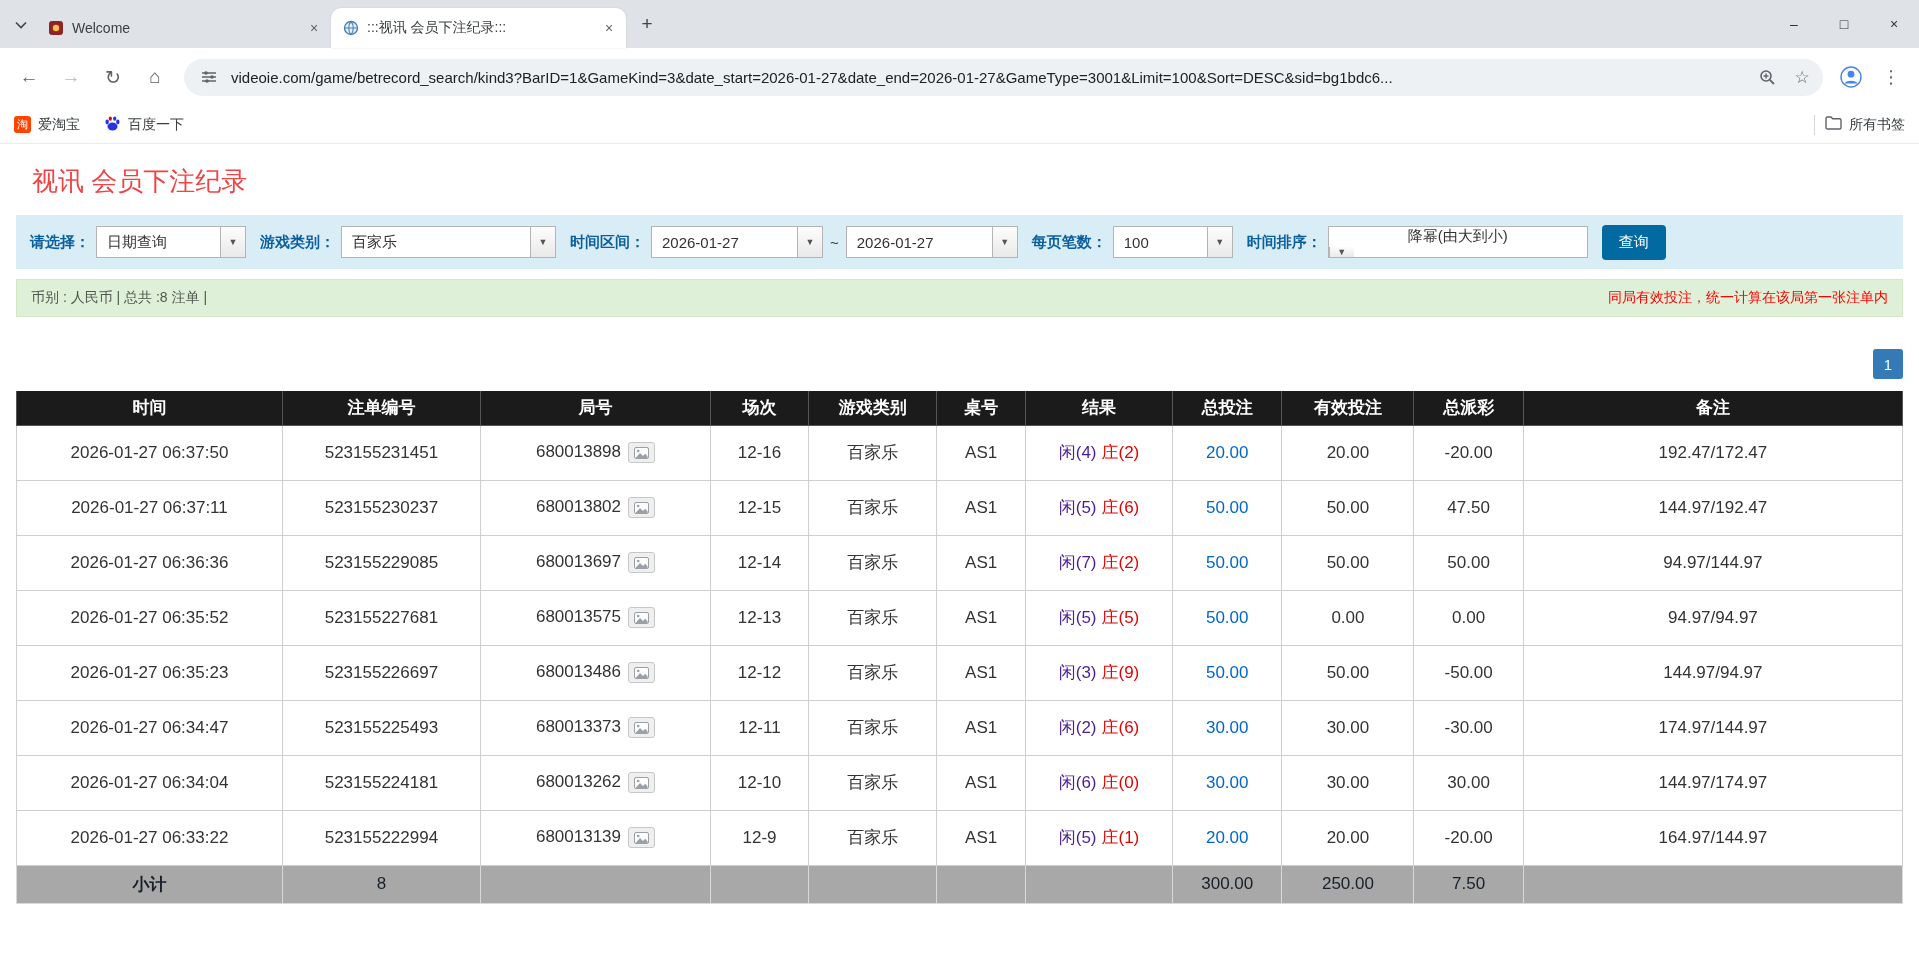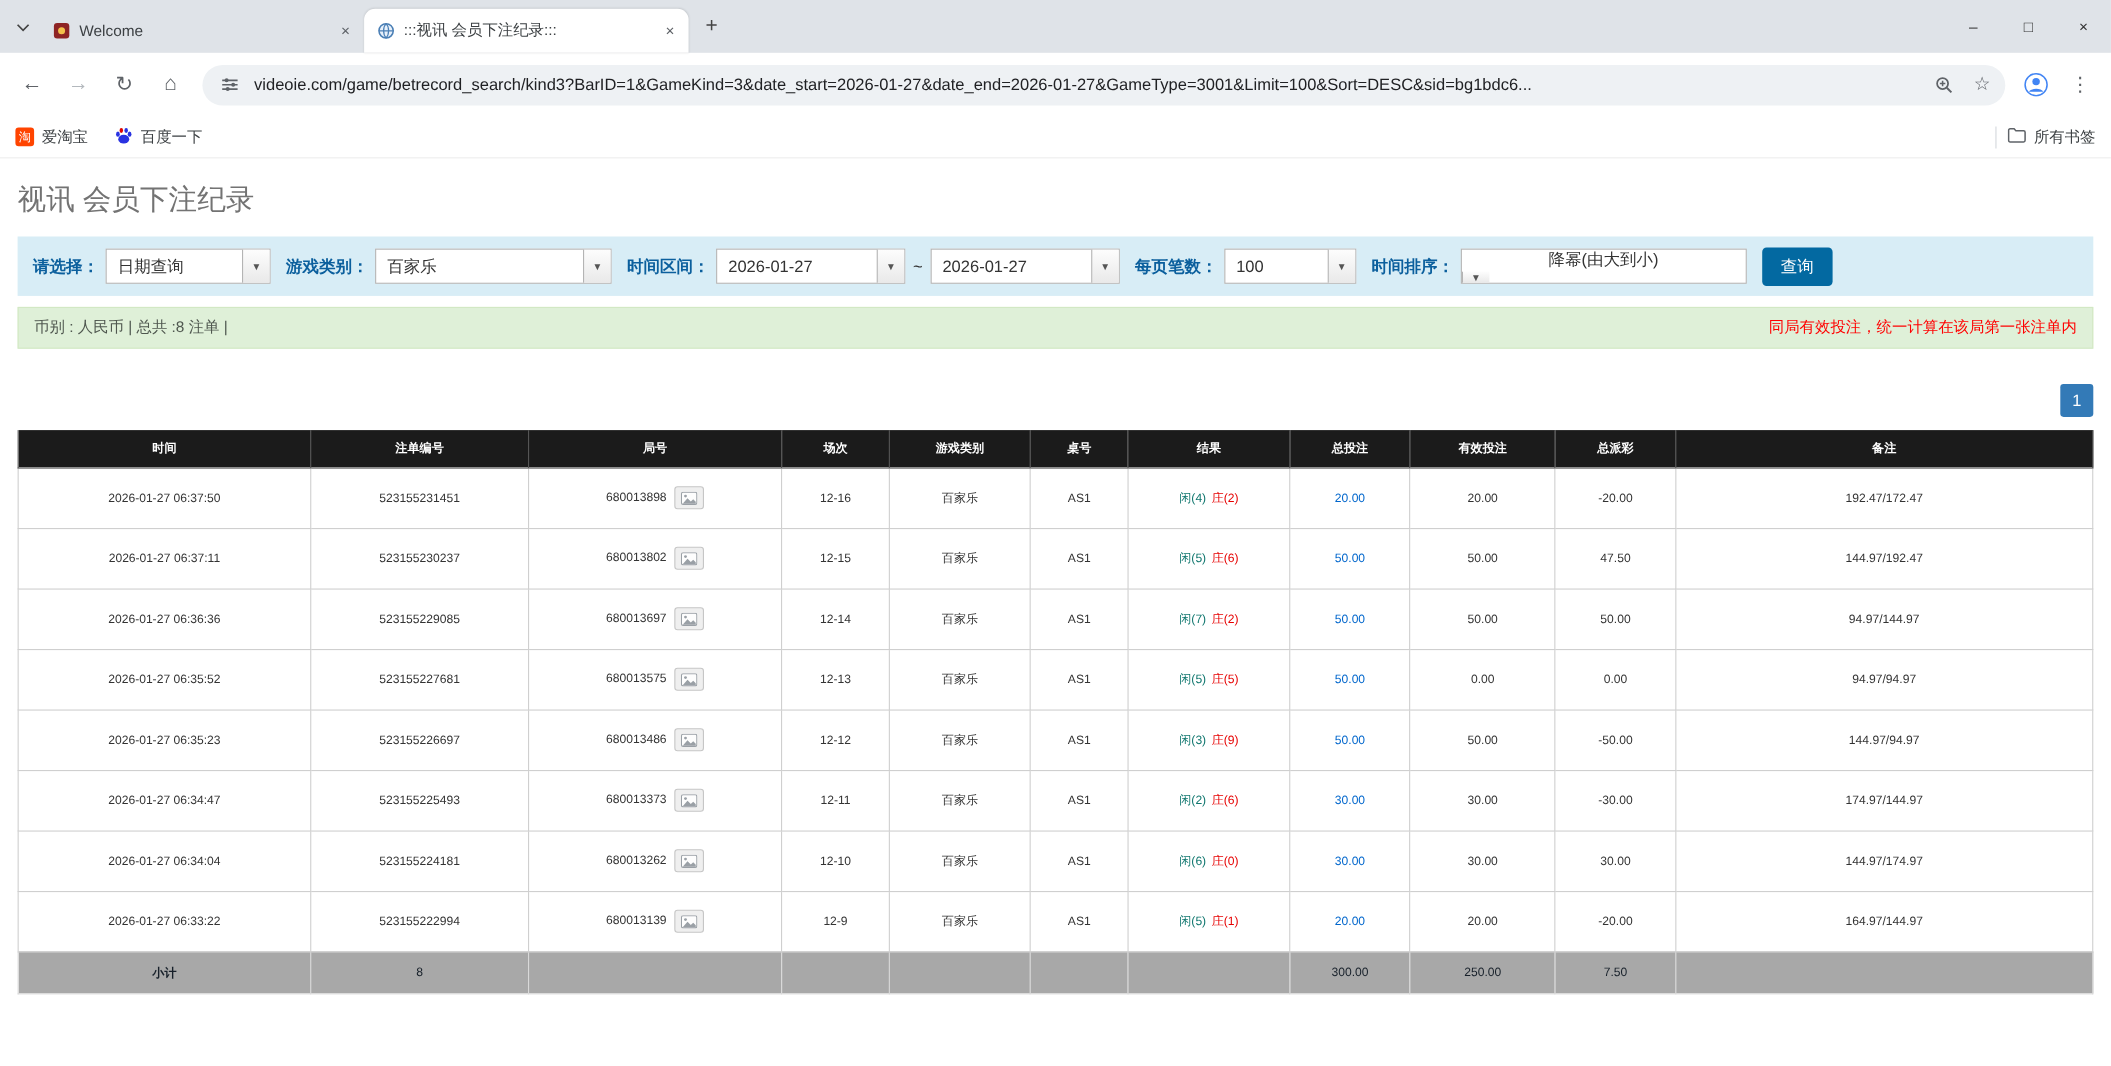--- a/index.html
+++ b/index.html
@@ -39,21 +39,21 @@
   .bookmarks-bar { height:38px; background:#fff; display:flex; align-items:center; padding:0 14px; gap:24px;
     font-size:14px; color:#3c4043; border-bottom:1px solid #ededed; }
   .bookmark { display:flex; align-items:center; gap:7px; cursor:pointer; }
   .bm-taobao-ic { width:17px; height:17px; background:#ff4400; border-radius:3px; color:#fff; font-size:11px;
     display:flex; align-items:center; justify-content:center; }
   .bm-right { margin-left:auto; display:flex; align-items:center; gap:10px; }
   .bm-sep { width:1px; height:20px; background:#d4d7dc; }
 
   
   .page { padding:0 16px; }
-  h1.page-title { font-size:26px; font-weight:500; color:#737373; margin:20px 0 16px 0; }
+  h1.page-title { font-size:26px; font-weight:500; color:#ef4444; margin:20px 0 16px 16px; }
 
   .filterbar { background:#d8edf6; height:54px; display:flex; align-items:center; padding:0 14px; white-space:nowrap; }
   .flabel { color:#0b5f9d; font-weight:bold; font-size:15px; margin:0 6px 0 14px; }
   .flabel.first { margin-left:0; }
   .combo { display:inline-flex; align-items:center; height:32px; background:#fff; border:1px solid #b4b4b4; cursor:pointer; }
   .combo-value { padding:0 10px; font-size:15px; color:#333; flex:1; overflow:hidden; }
   .combo-btn { width:25px; align-self:stretch; border-left:1px solid #b4b4b4;
     background:linear-gradient(#fdfdfd,#e9e9e9); display:flex; align-items:center; justify-content:center;
     font-size:9px; color:#555; }
   .w-query { width:150px; } .w-game { width:215px; } .w-date { width:172px; } .w-size { width:120px; } .w-sort { width:260px;flex-direction:column; }
@@ -63,29 +63,29 @@
 
   .infobar { margin-top:10px; background:#dff0d8; border:1px solid #d2e8c4; height:38px; display:flex;
     align-items:center; justify-content:space-between; padding:0 14px; font-size:14px; }
   .info-left { color:#4f574f; }
   .info-right { color:#ff0000; }
 
   .pager { margin:32px 0 12px 0; text-align:right; }
   .page-btn { display:inline-flex; align-items:center; justify-content:center; width:30px; height:30px;
     background:#337ab7; color:#fff; border:none; border-radius:3px; font-size:15px; cursor:pointer; }
 
-  table.records { width:100%; border-collapse:collapse; text-align:center; font-size:11px; table-layout:fixed; }
+  table.records { width:100%; border-collapse:collapse; text-align:center; font-size:17px; table-layout:fixed; }
   table.records thead th { background:#1b1b1b; color:#fff; font-weight:bold; height:34px;
     border:1px solid #555; border-top:none; }
   table.records tbody td { background:#fff; border:1px solid #cfcfcf; height:55px; color:#333; }
   table.records tfoot td { background:#a8a8a8; border:1px solid #d9d9d9; height:38px; color:#17202a; }
   tfoot td.foot-label { font-weight:bold; }
   .val-blue { color:#0066cc; cursor:pointer; }
   .val-neg { color:#e60000; }
-  .res-player { color:#0f766e; }
+  .res-player { color:#4c1d95; }
   .res-banker { color:#e60000; margin-left:5px; }
   .media-btn { display:inline-flex; align-items:center; justify-content:center; width:27px; height:21px;
     margin-left:7px; background:#efefef; border:1px solid #c6c6c6; border-radius:3px; vertical-align:middle; cursor:pointer; }
 </style>
 </head>
 <body>
 
 <div>
   <div class="tabstrip">
     <button class="tab-search-btn">

